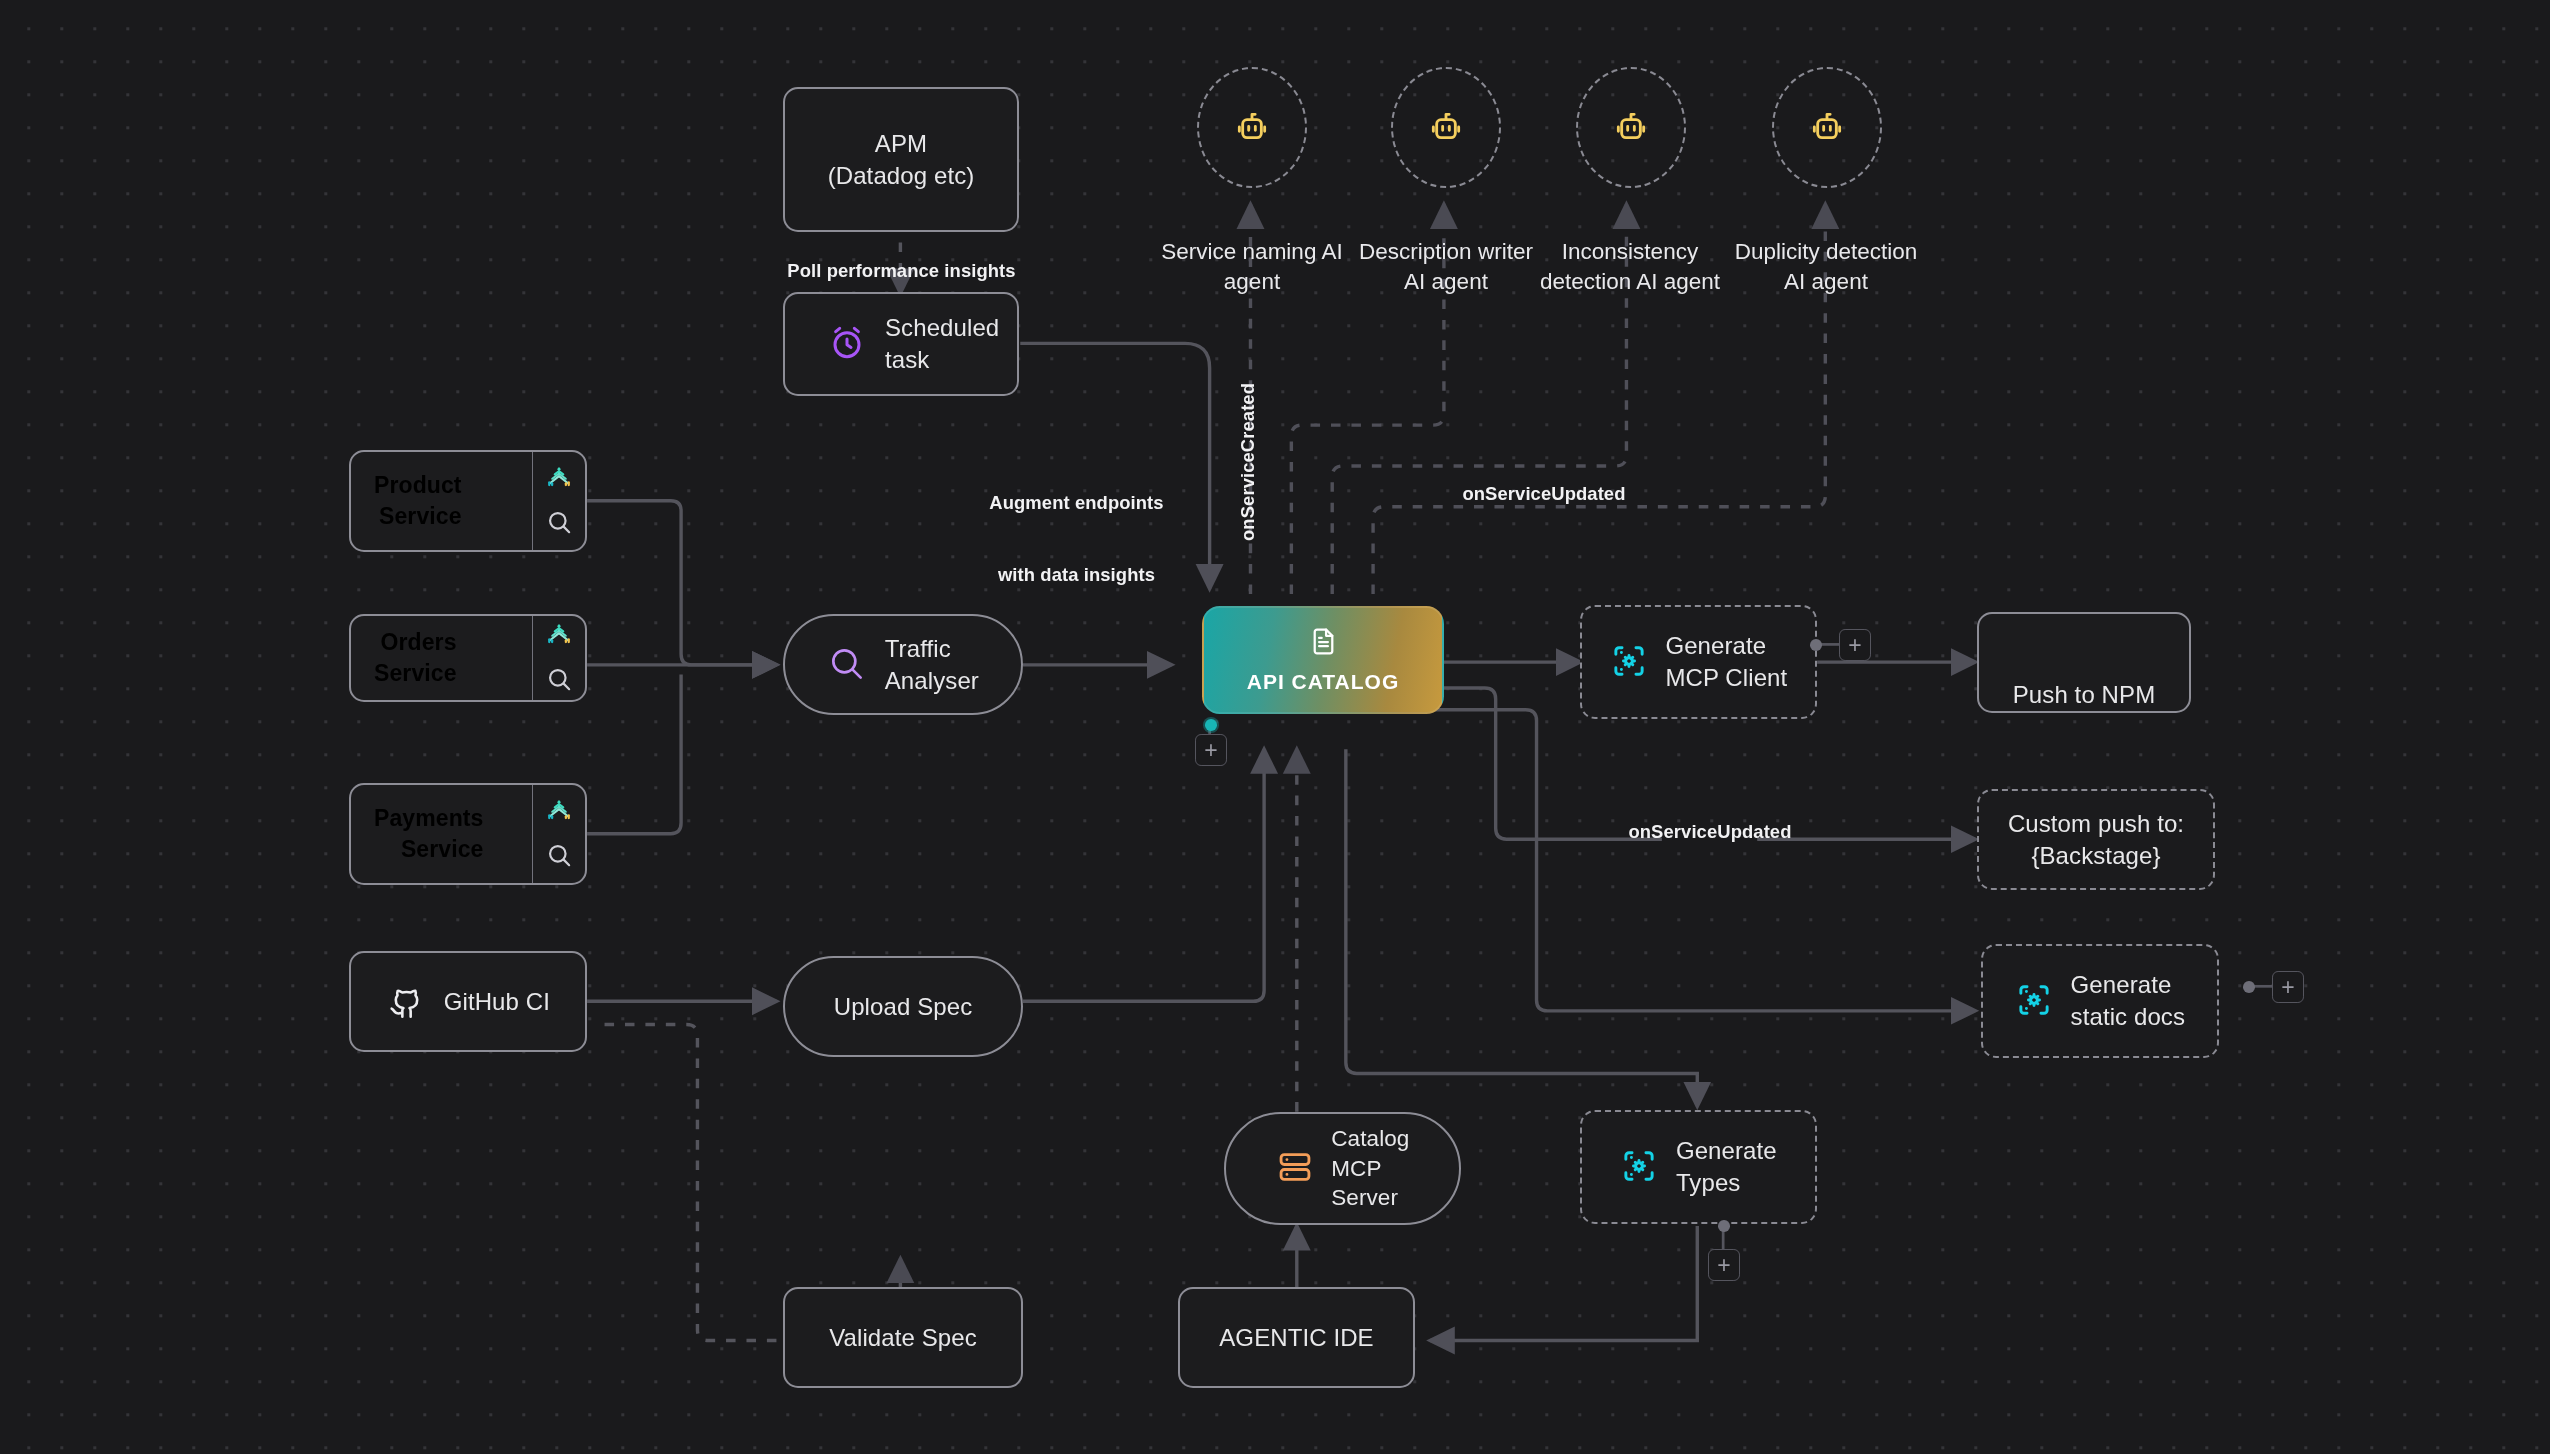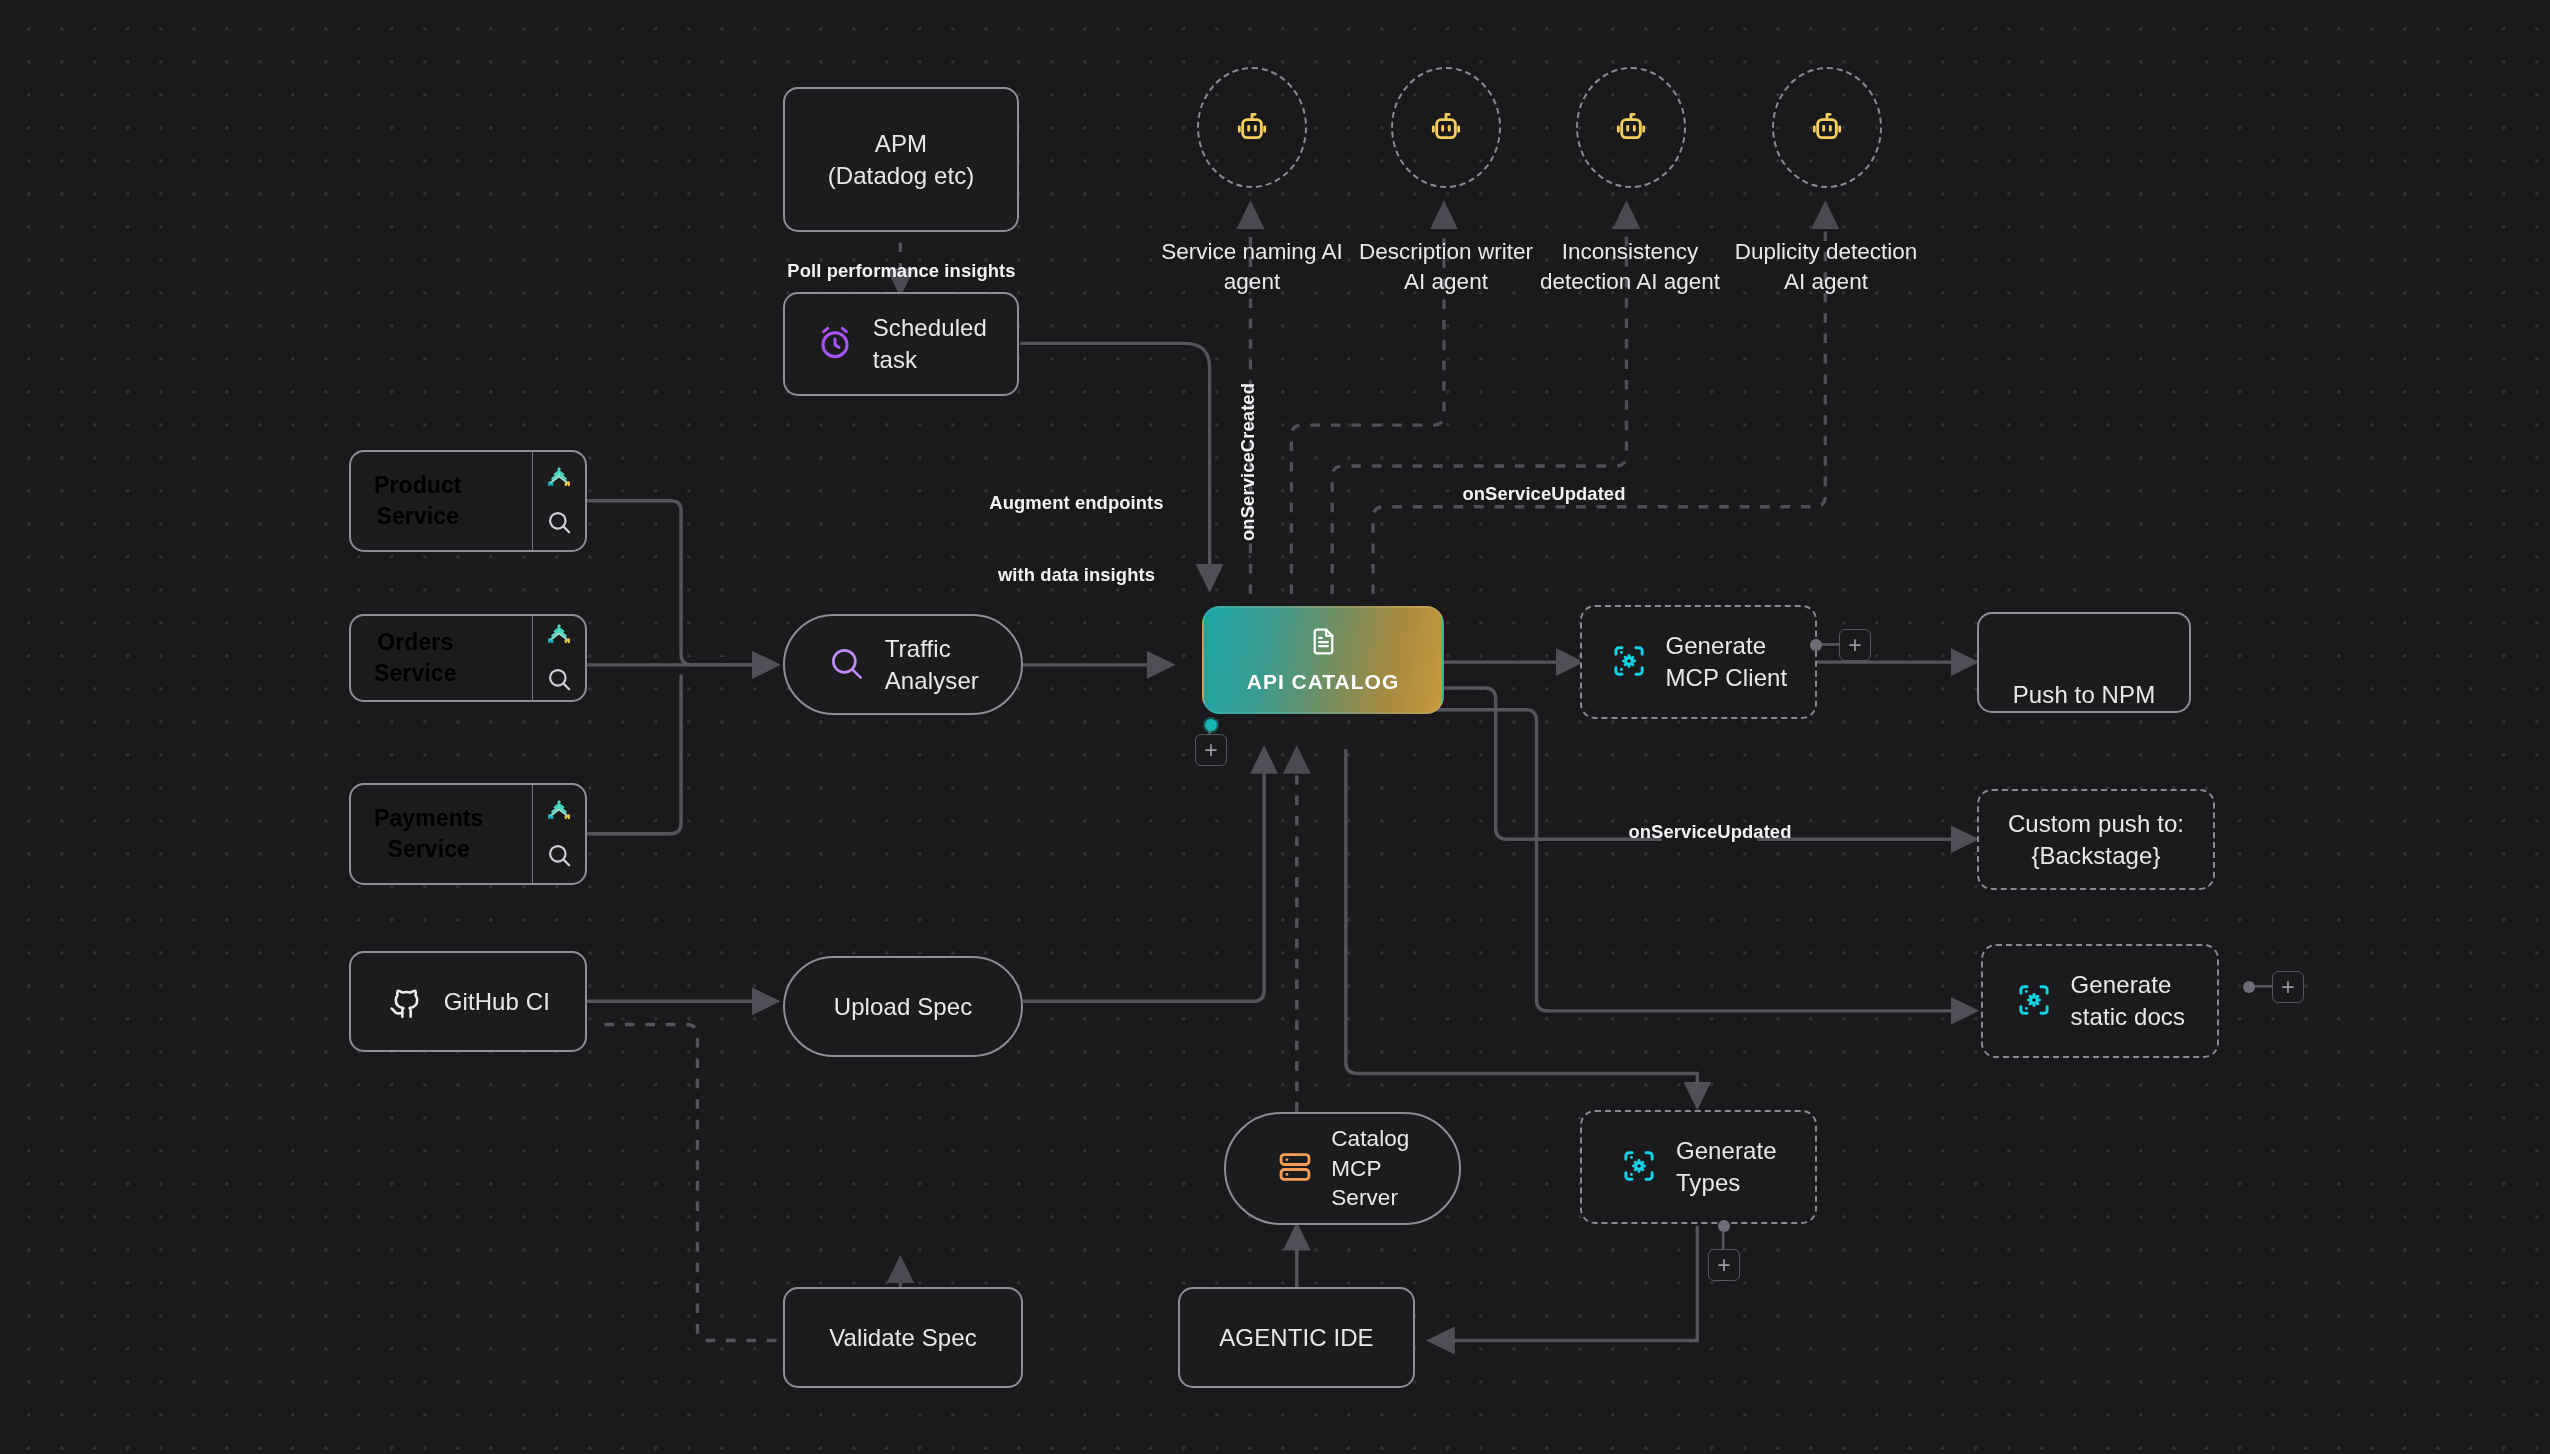--- a/index.html
+++ b/index.html
@@ -20,21 +20,21 @@
   .pill{border:2.2px solid #8d8d96;border-radius:6811px;}
   .dashed{border:2.5px dashed #8a8a93;border-radius:15px;background:#1b1b1d;}
   .ttl{font-size:24px;line-height:1.33;text-align:center;font-weight:400;letter-spacing:0.1px;}
   .ttl.sm{font-size:22.5px;}
   .row{display:flex;align-items:center;gap:17.7px;padding:0 17.7px;}
   .row .ttl{text-align:left;}
   
   .svccard{position:absolute;box-sizing:border-box;border:2.2px solid #8d8d96;border-radius:15px;
            background:#1c1c1e;display:flex;overflow:hidden;}
   .svccard .lbl{flex:1;display:flex;align-items:center;padding-left:23px;}
-  .svccard .lbl .ttl{text-align:center;font-weight:700;font-size:23px;}
+  .svccard .lbl .ttl{text-align:right;font-weight:700;font-size:23px;}
   .svccard .rail{width:52px;border-left:1.6px solid #72727c;display:flex;flex-direction:column;
                  align-items:center;justify-content:center;gap:12.3px;}
   
   .agent{position:absolute;width:106px;height:117px;border:2.7px dashed #8a8a93;border-radius:50%;
          display:flex;align-items:center;justify-content:center;background:transparent;}
   .agentlabel{position:absolute;text-align:center;color:#e9e9ec;font-size:22.5px;line-height:1.32;}
   
   .elabel{position:absolute;color:#f2f2f4;font-weight:700;font-size:18.4px;line-height:1.3;
           text-align:center;white-space:pre;letter-spacing:0.1px;}
   .elabel.vert{transform-origin:center center;}
@@ -123,21 +123,21 @@
     </g>
   </svg>
 
   <div class="node solid" id="apm" style="left:783px;top:87px;width:236px;height:145px;">
     <div class="ttl">
       <div>APM</div>
       <div>(Datadog etc)</div>
     </div>
   </div>
 
-  <div class="node solid" style="left:783px;top:292px;width:236px;height:104px;">
+  <div class="node solid" style="left:783px;top:292px;width:236px;height:104px;justify-content:flex-end;">
     <div class="row">
       <span class="icn">
         <svg width="40" height="40" viewBox="0 0 24 24" fill="none" stroke="#a855f7" stroke-width="1.8" stroke-linecap="round" stroke-linejoin="round">
           <circle cx="12" cy="13" r="7.2"></circle>
             <path d="M12 9.6V13l2.4 1.7"></path>
           <path d="M5.2 5.2 7.6 3.2M18.8 5.2 16.4 3.2"></path>
         </svg>
       </span>
       <div class="ttl">
         <div>Scheduled</div>

